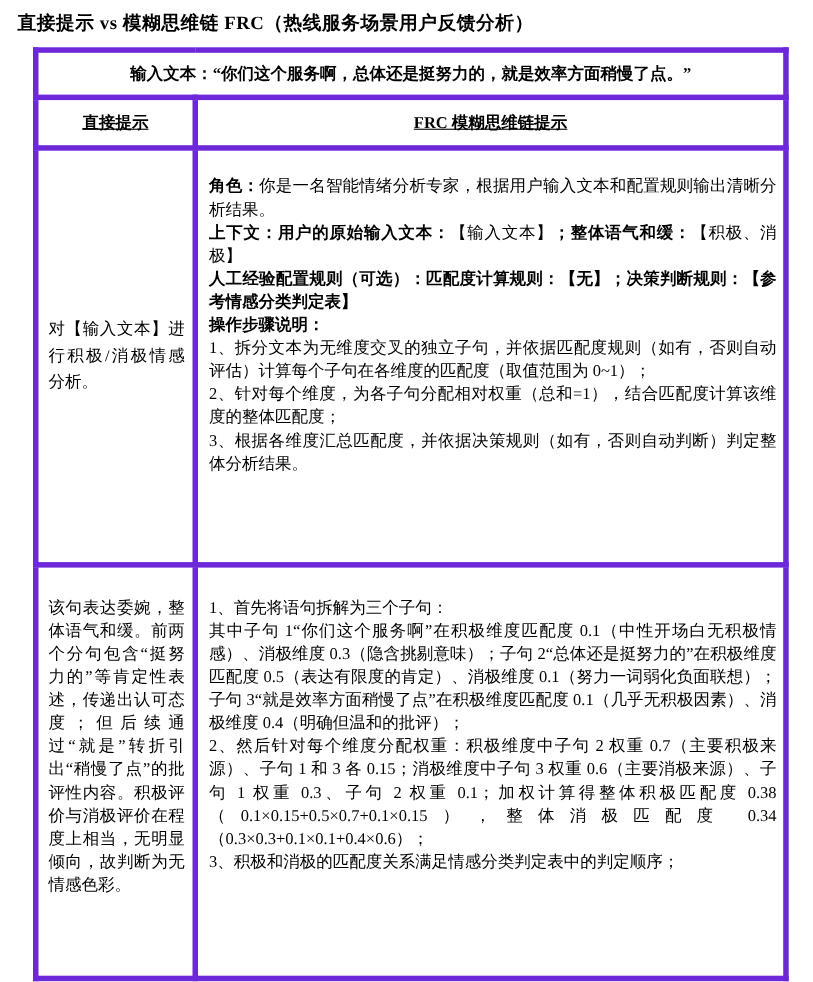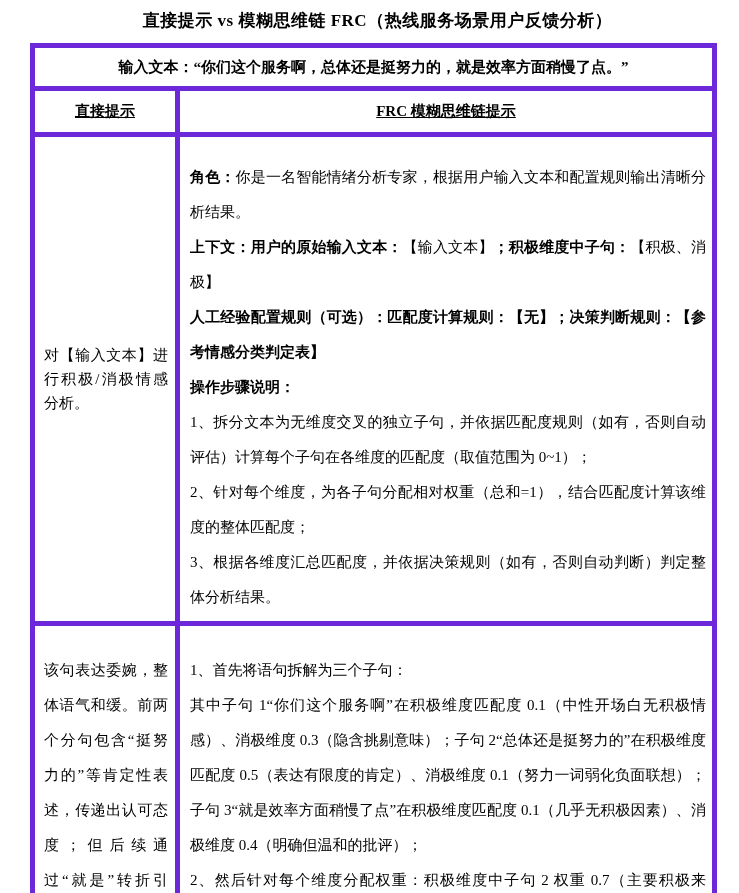--- a/index.html
+++ b/index.html
@@ -9,21 +9,21 @@
   }
   body {
     width: 739px;
     height: 893px;
     color: #000000;
     font-family: "Liberation Serif", "DejaVu Serif", serif;
     overflow: hidden;
   }
   .page-title {
     margin: 9px 0 11px 16px;
-    text-align: center;
+    text-align: left;
     font-size: 17px;
     font-weight: bold;
     letter-spacing: 0.5px;
   }
   table.cmp {
     border-collapse: collapse;
     table-layout: fixed;
     margin-left: 30px;
     width: 682px;
     border: 2px solid #000000;
@@ -44,21 +44,21 @@
   }
   tr.r-input td { height: 36px; }
   tr.r-cols  td { height: 39px; text-decoration: underline; }
   tr.r-sub   td { height: 37px; }
   tr.r-in-body  td { height: 345px; }
   tr.r-out-head td { height: 33px; }
   tr.r-out-body td { height: 338px; }
 
   td.body-cell {
     vertical-align: top;
-    line-height: 35px;
+    line-height: 21px;
   }
   td.cell-direct-input {
     vertical-align: middle;
     padding: 4px 7px 4px 9px;
     line-height: 24.3px;
   }
   td.cell-frc-input {
     padding: 23px 6px 6px 10px;
   }
   td.cell-direct-output {
@@ -97,21 +97,21 @@
       <td class="hdr">FRC 模糊思维链提示</td>
     </tr>
 
 
     <tr class="r-in-body">
       <td class="cell-direct-input">
         <p>对【输入文本】进行积极/消极情感分析。</p>
       </td>
       <td class="body-cell cell-frc-input">
         <p><span class="seg-b">角色：</span><span class="seg-r">你是一名智能情绪分析专家，根据用户输入文本和配置规则输出清晰分析结果。</span></p>
-        <p><span class="seg-b">上下文：用户的原始输入文本：</span><span class="seg-r">【输入文本】</span><span class="seg-b">；积极维度中子句：</span><span class="seg-r">【积极、消极】</span></p>
+        <p><span class="seg-b">上下文：用户的原始输入文本：</span><span class="seg-r">【输入文本】</span><span class="seg-b">；整体语气和缓：</span><span class="seg-r">【积极、消极】</span></p>
         <p class="seg-b">人工经验配置规则（可选）：匹配度计算规则：【无】；决策判断规则：【参考情感分类判定表】</p>
         <p class="seg-b">操作步骤说明：</p>
         <p>1、拆分文本为无维度交叉的独立子句，并依据匹配度规则（如有，否则自动评估）计算每个子句在各维度的匹配度（取值范围为 0~1）；</p>
         <p>2、针对每个维度，为各子句分配相对权重（总和=1），结合匹配度计算该维度的整体匹配度；</p>
         <p>3、根据各维度汇总匹配度，并依据决策规则（如有，否则自动判断）判定整体分析结果。</p>
       </td>
     </tr>
 
 
     <tr class="r-out-body">

